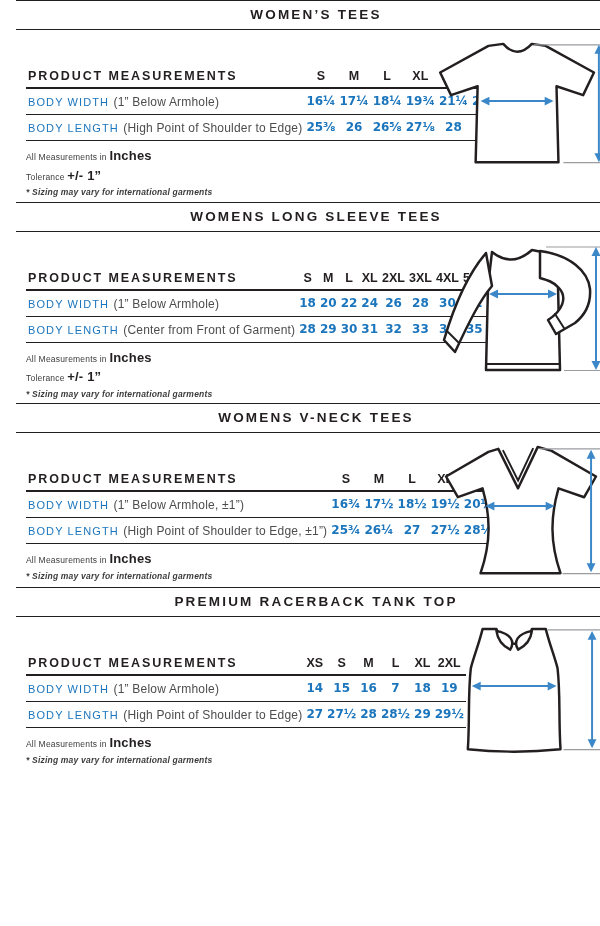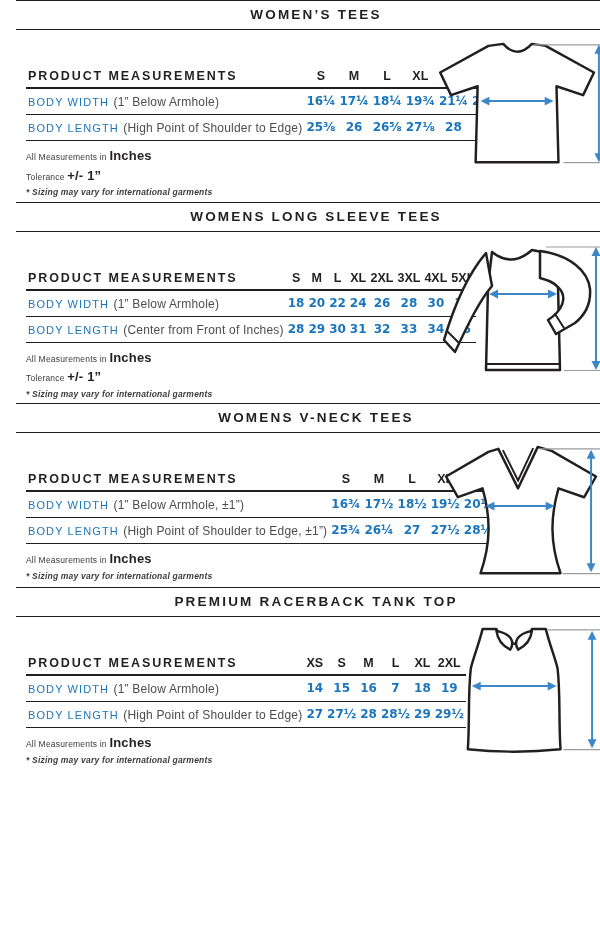--- a/index.html
+++ b/index.html
@@ -137,21 +137,21 @@
                 <td class="value-td">18</td>
                 <td class="value-td">20</td>
                 <td class="value-td">22</td>
                 <td class="value-td">24</td>
                 <td class="value-td">26</td>
                 <td class="value-td">28</td>
                 <td class="value-td">30</td>
                 <td class="value-td">32</td>
               </tr>
               <tr>
-                <td class="label-td"><span class="row-label">BODY LENGTH</span> <span class="row-qualifier">(Center from Front of Inches)</span></td>
+                <td class="label-td"><span class="row-label">BODY LENGTH</span> <span class="row-qualifier">(Center from Front of Garment)</span></td>
                 <td class="value-td">28</td>
                 <td class="value-td">29</td>
                 <td class="value-td">30</td>
                 <td class="value-td">31</td>
                 <td class="value-td">32</td>
                 <td class="value-td">33</td>
                 <td class="value-td">34</td>
                 <td class="value-td">35</td>
               </tr>
             </tbody>

